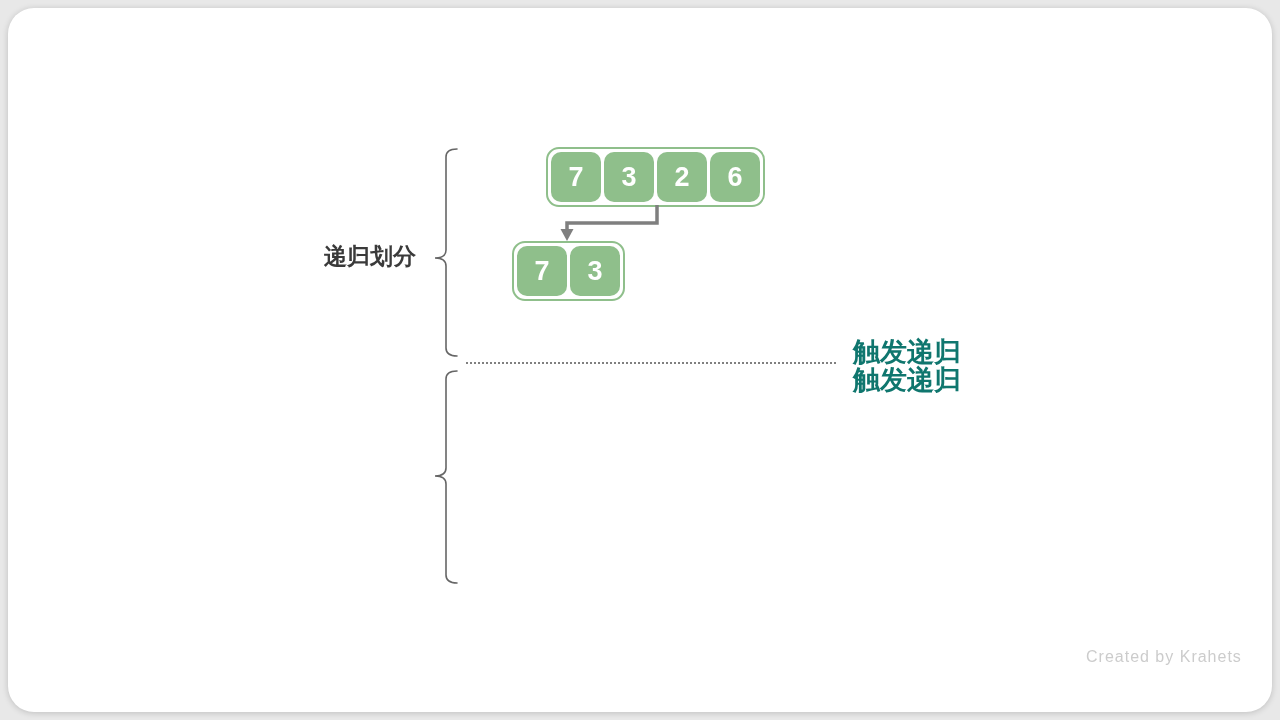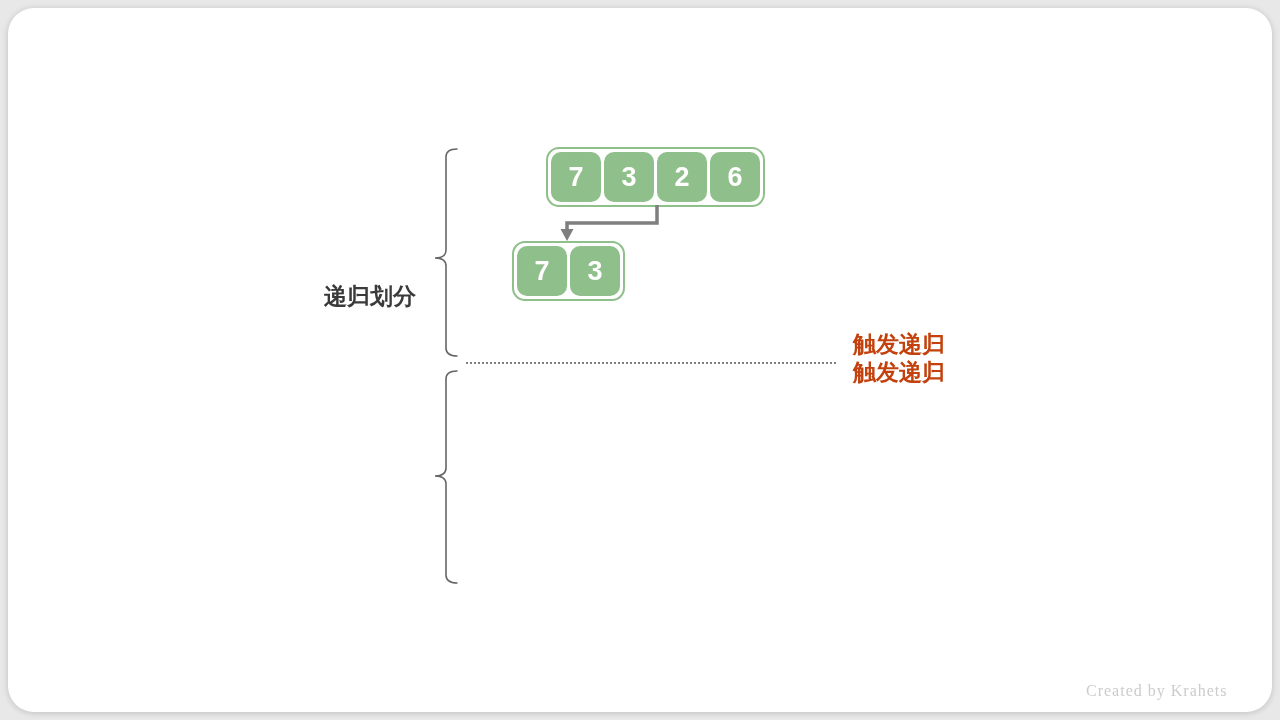--- a/index.html
+++ b/index.html
@@ -55,32 +55,32 @@
   
   .dotted-line{
     position:absolute;
     left:458px;top:354px;
     width:370px;height:0;
     border-top:2px dotted #808080;
   }
 
   .termination-label{
     position:absolute;
-    left:845px;top:322px;
-    font-size:23px;
+    left:845px;top:330px;
+    font-size:27px;
     font-weight:bold;
-    color:#c2410c;
+    color:#0f766e;
     line-height:28px;
     white-space:nowrap;
   }
 
   .watermark{
     position:absolute;
-    left:1078px;top:674px;
-    font-family:Liberation Serif, serif;
+    left:1078px;top:640px;
+    font-family:Liberation Sans, sans-serif;
     font-size:16px;
     color:#cccccc;
     letter-spacing:1px;
     white-space:nowrap;
   }
 
   svg{display:block;}
 </style>
 </head>
 <body>
@@ -105,21 +105,21 @@
   </div>
 
   <svg class="abs" style="left:424px;top:139px;" width="30" height="214">
     <path d="M 25,2 Q 14,2 14,10 L 14,103 Q 14,111 3,111 Q 14,111 14,119 L 14,201 Q 14,209 25,209" fill="none" stroke="#666666" stroke-width="1.6" stroke-linecap="round"></path>
   </svg>
 
   <svg class="abs" style="left:424px;top:361px;" width="30" height="218">
     <path d="M 25,2 Q 14,2 14,10 L 14,99 Q 14,107 3,107 Q 14,107 14,115 L 14,206 Q 14,214 25,214" fill="none" stroke="#666666" stroke-width="1.6" stroke-linecap="round"></path>
   </svg>
 
-  <div class="side-label" style="left:258px;top:234px;margin-top:40px;">递归划分</div>
+  <div class="side-label" style="left:258px;top:234px;">递归划分</div>
 
   <div class="dotted-line"></div>
 
   <div class="termination-label">
     <div>触发递归</div>
     <div>触发递归</div>
   </div>
 
   <div class="watermark">Created by Krahets</div>
 

